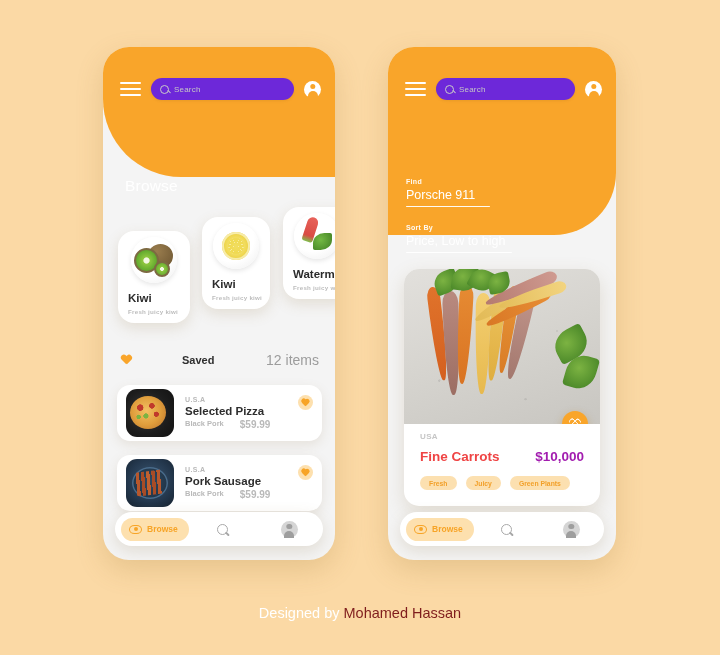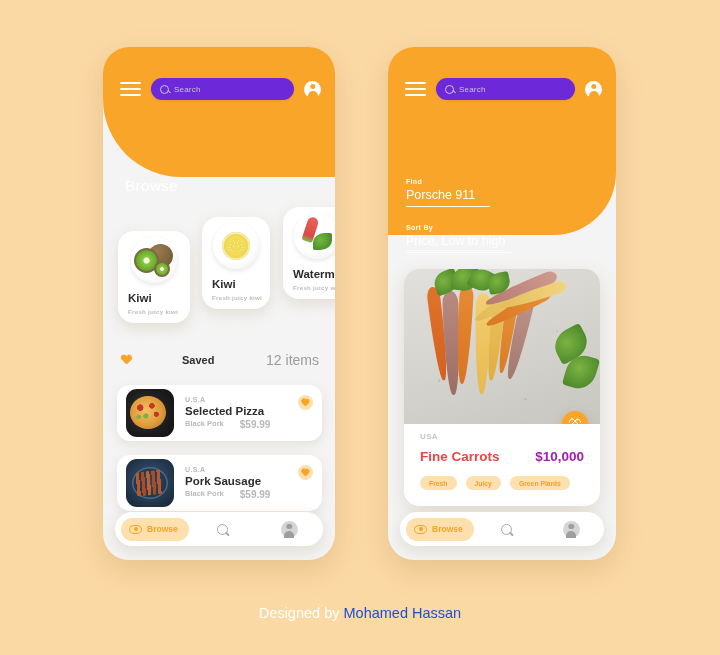--- a/index.html
+++ b/index.html
@@ -489,21 +489,21 @@
 
   
   .credit {
     position: absolute;
     left: 0; right: 0;
     top: 605px;
     text-align: center;
     font-size: 14.5px;
   }
   .credit .c1 { color: #ffffff; }
-  .credit .c2 { color: #1d4ed8; }
+  .credit .c2 { color: #7f1d1d; }
 </style>
 </head>
 <body>
 
 <div class="stage">
 
   <div class="phone" id="phone-browse">
 
     <div class="hdr" id="hdr-browse"></div>
 

